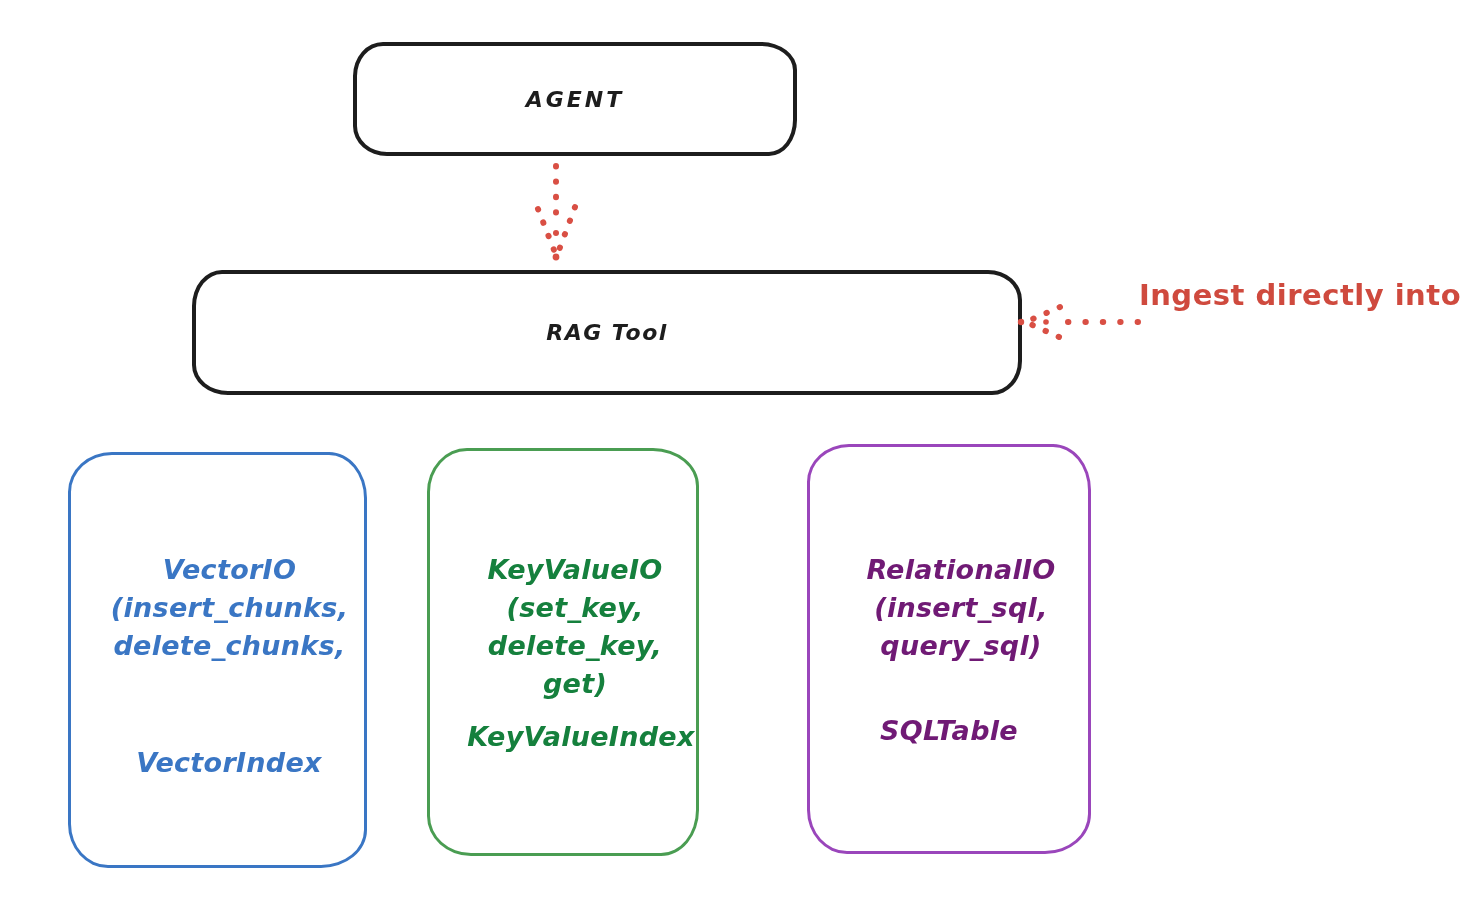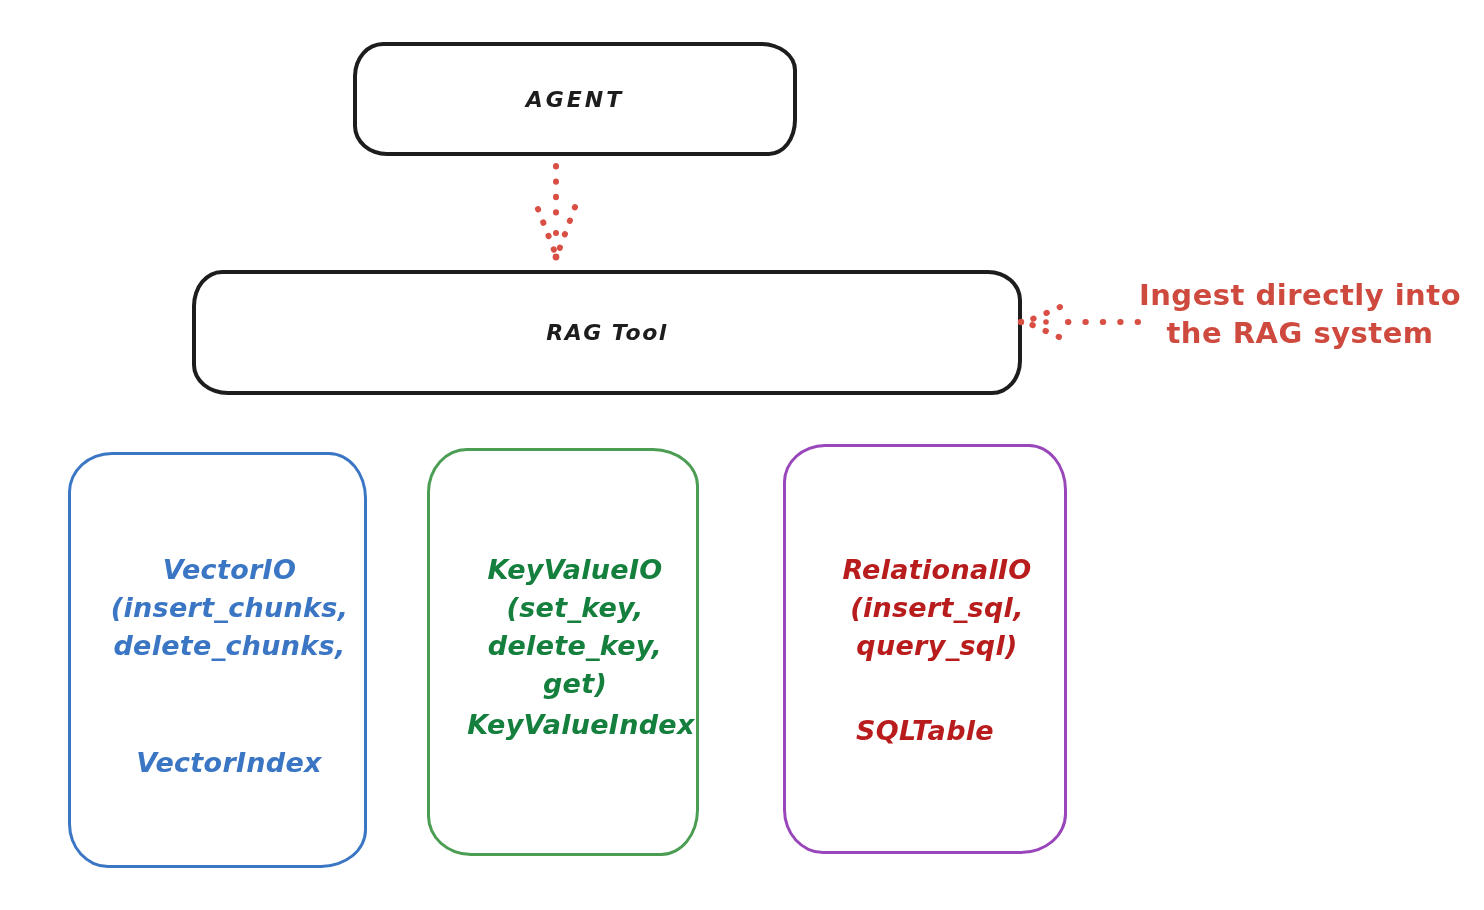--- a/index.html
+++ b/index.html
@@ -78,24 +78,24 @@
     border-radius: 44px 38px 46px 40px / 40px 46px 38px 44px;
   }
   .card-green {
     left: 427px; top: 448px;
     width: 272px; height: 408px;
     border: 3.5px solid #4a9d52;
     color: #15803d;
     border-radius: 40px 46px 38px 44px / 44px 38px 46px 40px;
   }
   .card-purple {
-    left: 783px; top: 444px;
+    left: 807px; top: 444px;
     width: 284px; height: 410px;
     border: 3.5px solid #9a46bb;
-    color: #b91c1c;
+    color: #701a75;
     border-radius: 42px 38px 46px 40px / 38px 46px 40px 44px;
   }
   .card-title {
     position: absolute;
     left: 0; right: 0;
     text-align: center;
     font-size: 27px;
     line-height: 38px;
     font-weight: bold;
     font-style: italic;
@@ -108,21 +108,21 @@
   .card-index {
     position: absolute;
     left: 0; right: 0;
     text-align: center;
     font-size: 27px;
     font-weight: bold;
     font-style: italic;
     letter-spacing: 0.3px;
   }
   .card-blue  .card-index { top: 292px; margin-left: 23px; }
-  .card-green .card-index { top: 258px; padding-left: 36px; }
+  .card-green .card-index { top: 270px; padding-left: 36px; }
   .card-purple .card-index { top: 268px; }
 </style>
 </head>
 <body>
 
 <div class="canvas">
 
   <div class="node node-agent">
     <span class="node-label">AGENT</span>
   </div>
@@ -146,21 +146,20 @@
       <line x1="126" y1="24" x2="54" y2="24" stroke-dasharray="0.4 17"></line>
       <line x1="48" y1="9" x2="16" y2="23" stroke-dasharray="0.4 14"></line>
       <line x1="47" y1="39" x2="16" y2="25" stroke-dasharray="0.4 14"></line>
       <circle cx="34" cy="24" r="2.8" stroke="none"></circle>
       <circle cx="9" cy="24" r="3.2" stroke="none"></circle>
     </g>
   </svg>
 
   <div class="annotation">
     <div>Ingest directly into</div>
-    <div>the RAG system</div>
   </div>
 
   <div class="card card-blue">
     <div class="card-title">
       <div>VectorIO</div>
       <div>(insert_chunks,</div>
       <div>delete_chunks,</div>
     </div>
     <div class="card-index">VectorIndex</div>
   </div>

